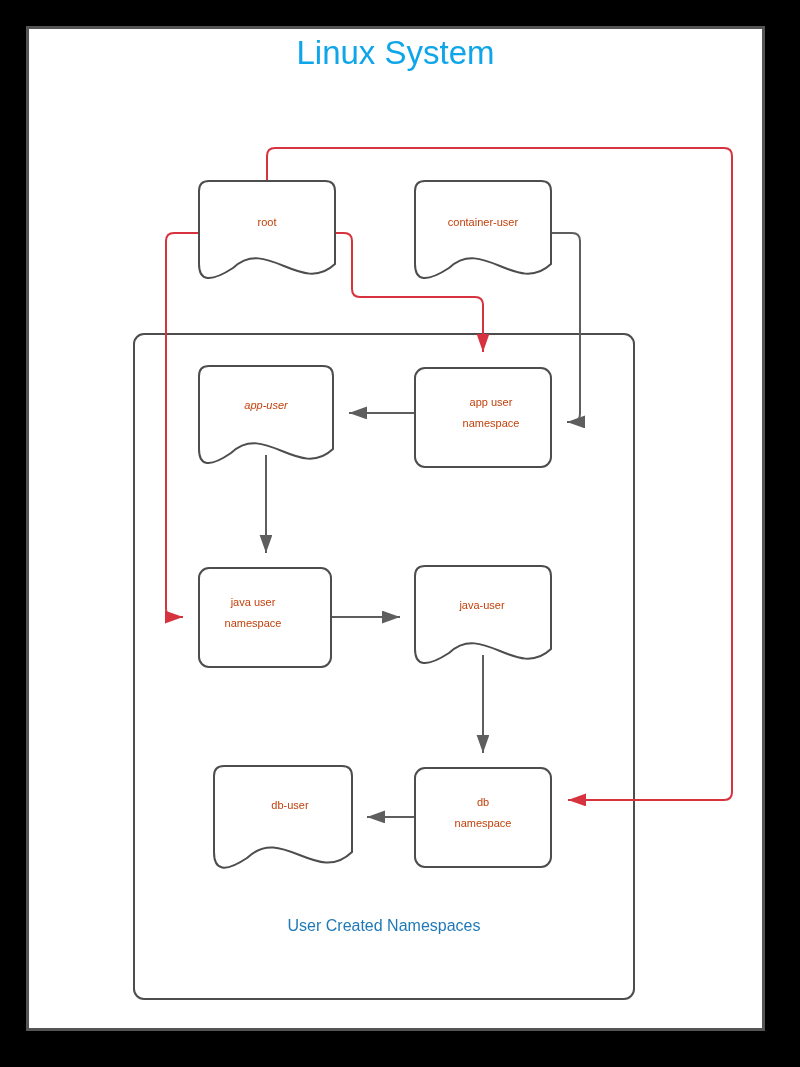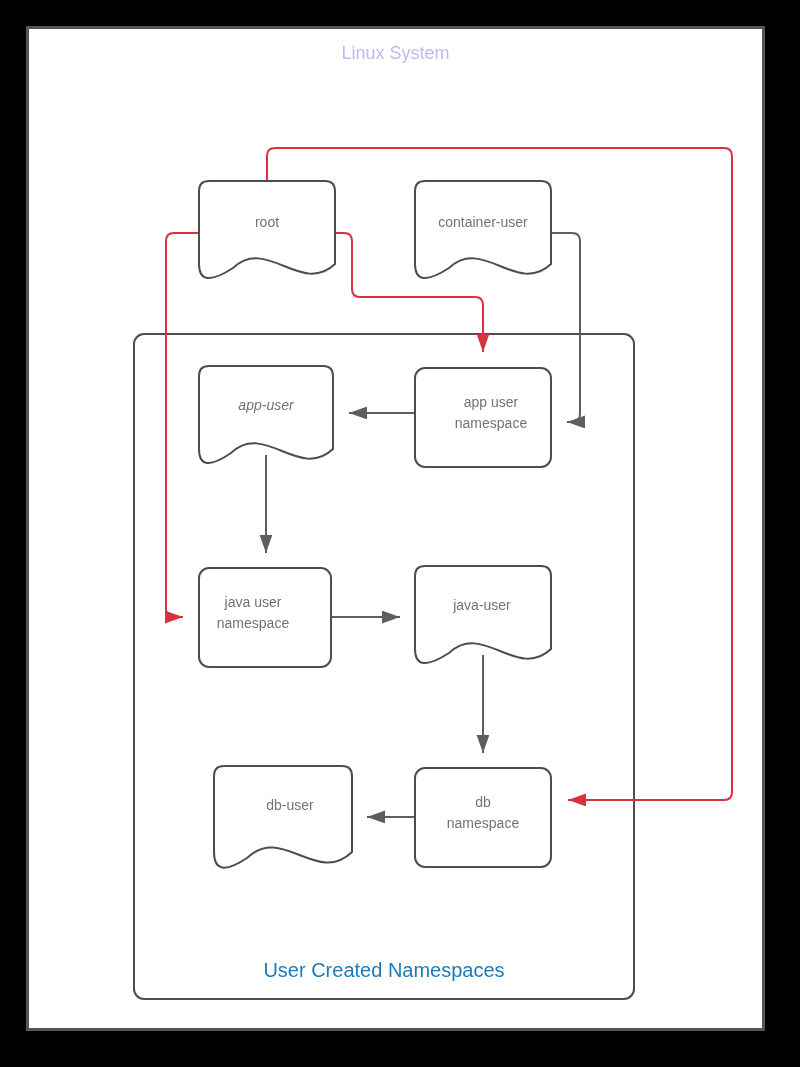--- a/index.html
+++ b/index.html
@@ -3,23 +3,23 @@
 <meta charset="utf-8">
 <title>Linux System Namespaces Diagram</title>
 <style>
   html,body{margin:0;padding:0;background:#000;}
   body{width:800px;height:1067px;overflow:hidden;
        font-family:"Liberation Sans","DejaVu Sans",sans-serif;}
   #frame{position:absolute;left:26px;top:26px;width:739px;height:1005px;
          background:#ffffff;border:3px solid #555555;box-sizing:border-box;}
   #canvas{position:absolute;left:0;top:0;width:800px;height:1067px;}
   .lbl{position:absolute;pointer-events:none;white-space:pre;text-align:center;
-       color:#737373;font-size:14px;line-height:21px;}
-  .title{color:#c4b5fd;font-size:18px;line-height:30px;}
-  .bigtitle{color:#1f79b8;font-size:20px;line-height:30px;margin-top:44px;}
+       color:#c2410c;font-size:11px;line-height:21px;}
+  .title{color:#0ea5e9;font-size:33px;line-height:30px;}
+  .bigtitle{color:#1f79b8;font-size:16px;line-height:30px;}
 </style>
 </head>
 <body>
 
 <div id="frame"></div>
 
 <svg id="canvas" viewBox="0 0 800 1067" xmlns="http://www.w3.org/2000/svg">
   <defs>
     <marker id="arrowGray" markerWidth="10" markerHeight="10" refX="9" refY="3.2" orient="auto" markerUnits="strokeWidth">
       <path d="M0,0 L9,3.2 L0,6.4 z" fill="#5e5e5e"></path>

